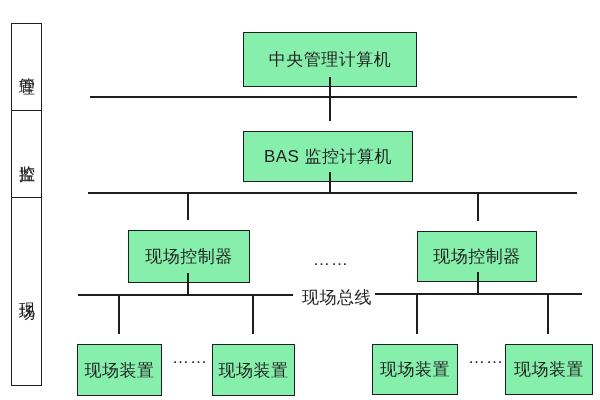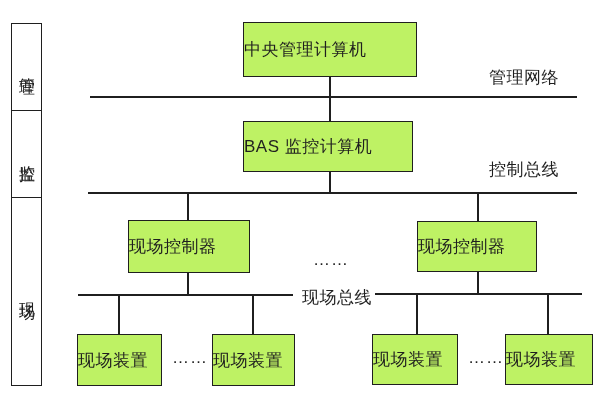--- a/index.html
+++ b/index.html
@@ -13,26 +13,28 @@
     height: 400px;
     background: #ffffff;
     font-family: "Liberation Sans", "DejaVu Sans", sans-serif;
     color: #1f1f1f;
     overflow: hidden;
   }
   .box {
     position: absolute;
     box-sizing: border-box;
     border: 1.6px solid #1f1f1f;
-    background: #bef264;
+    background: #86efac;
     display: flex;
     align-items: center;
+    justify-content: center;
     font-size: 17px;
     letter-spacing: 0.5px;
     white-space: nowrap;
+    margin-top: 10px;
   }
   .layer-box {
     position: absolute;
     box-sizing: border-box;
     border: 1.6px solid #1f1f1f;
     background: #ffffff;
     display: flex;
     align-items: center;
     justify-content: center;
     font-size: 16px;
@@ -77,30 +79,28 @@
   <div class="layer-box" style="left:11px; top:197px; width:31px; height:189px;">
     <span>现场</span>
   </div>
 
   <div class="box" style="left:243px; top:22px; width:174px; height:55px;">
     <span>中央管理计算机</span>
   </div>
 
   <div class="vline" style="left:329px; top:77px; height:20px;"></div>
   <div class="hline" style="left:90px; top:96px; width:487px;"></div>
-  <div class="lbl" style="left:489px; top:66px;">管理网络</div>
 
   <div class="vline" style="left:329px; top:98px; height:23px;"></div>
   <div class="box" style="left:243px; top:121px; width:170px; height:51px;">
     <span>BAS 监控计算机</span>
   </div>
 
   <div class="vline" style="left:329px; top:172px; height:20px;"></div>
   <div class="hline" style="left:88px; top:192px; width:489px;"></div>
-  <div class="lbl" style="left:489px; top:158px;">控制总线</div>
 
   <div class="vline" style="left:187px; top:194px; height:26px;"></div>
   <div class="box" style="left:128px; top:220px; width:122px; height:53px;">
     <span>现场控制器</span>
   </div>
 
   <div class="vline" style="left:477px; top:194px; height:27px;"></div>
   <div class="box" style="left:417px; top:221px; width:120px; height:51px;">
     <span>现场控制器</span>
   </div>

